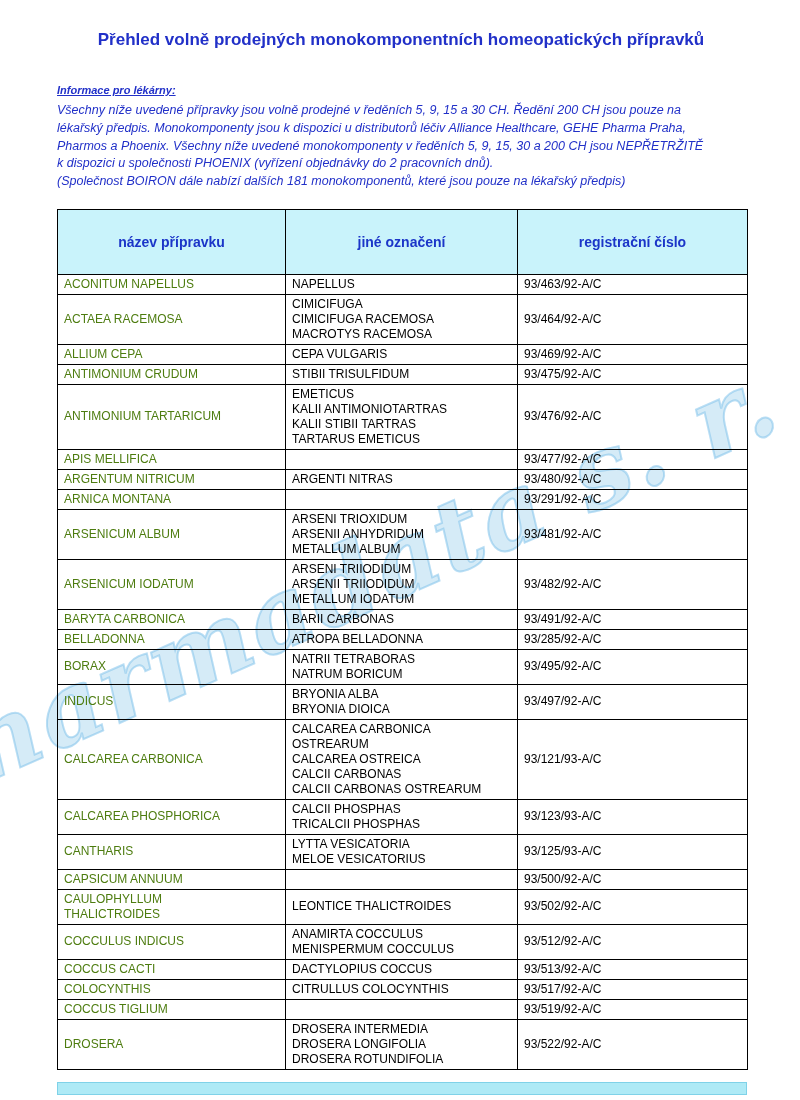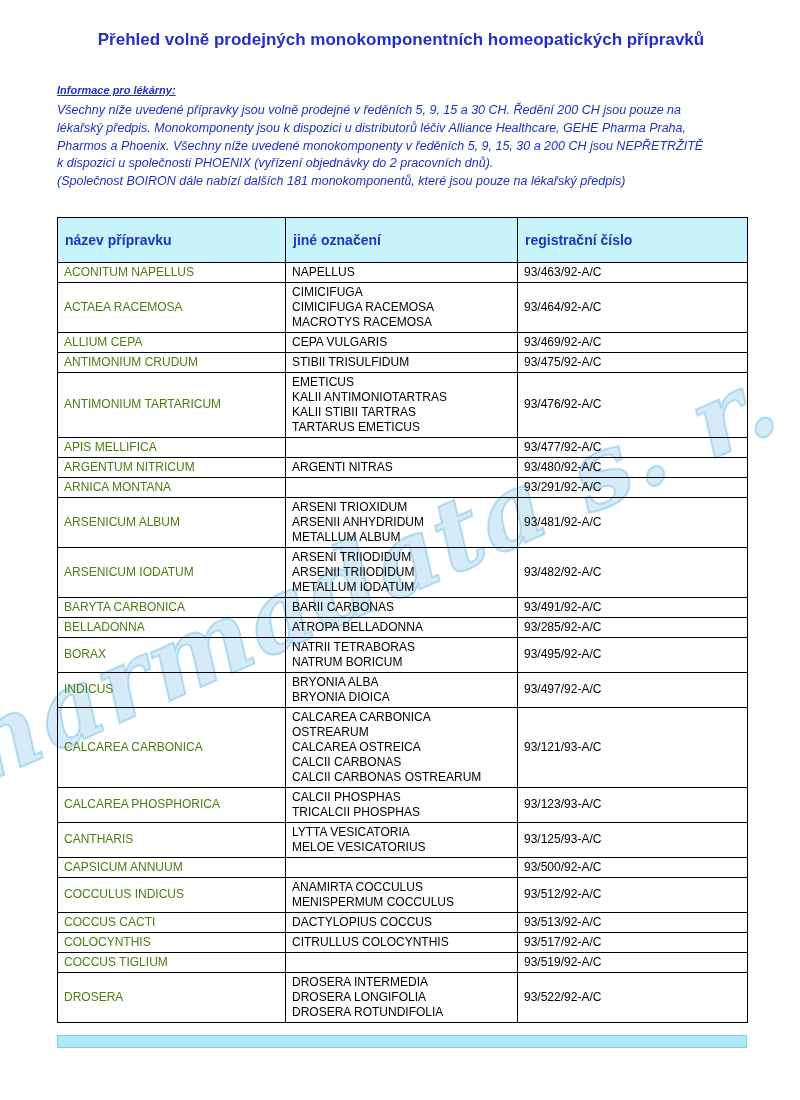--- a/index.html
+++ b/index.html
@@ -29,21 +29,21 @@
     font-style: italic;
     text-decoration: underline;
     margin-bottom: 6px;
   }
   .info-body {
     color: #2130c8;
     font-size: 12.5px;
     font-style: italic;
     line-height: 1.42;
     white-space: pre-line;
-    margin-bottom: 26px;
+    margin-bottom: 18px;
   }
   .watermark {
     position: absolute;
     left: 400px;
     top: 560px;
     transform: translate(-50%, -50%) rotate(-24deg);
     font-family: "DejaVu Serif", serif;
     font-style: italic;
     font-weight: bold;
     font-size: 100px;
@@ -64,22 +64,22 @@
   }
   table.main-table th, table.main-table td {
     border: 1px solid #000000;
     vertical-align: middle;
   }
   table.main-table th {
     background: #c9f3fb;
     color: #1b35c8;
     font-size: 14px;
     font-weight: bold;
-    text-align: left;
-    padding: 14px 7px;
+    text-align: center;
+    padding: 24px 7px;
   }
   table.main-table td {
     font-size: 12px;
     line-height: 1.25;
     padding: 2px 6px;
     white-space: pre-line;
   }
   td.col-name { font-weight: normal; color: #4d7c0f; }
   td.col-alt  { color: #000; margin-left: 44px; }
   td.col-reg  { color: #000; }
@@ -225,20 +225,26 @@
           <td class="col-alt">LYTTA VESICATORIA
 MELOE VESICATORIUS</td>
           <td class="col-reg">93/125/93-A/C</td>
         </tr>
         <tr>
           <td class="col-name">CAPSICUM ANNUUM</td>
           <td class="col-alt"></td>
           <td class="col-reg">93/500/92-A/C</td>
         </tr>
         <tr>
+          <td class="col-name">CAULOPHYLLUM
+THALICTROIDES</td>
+          <td class="col-alt">LEONTICE THALICTROIDES</td>
+          <td class="col-reg">93/502/92-A/C</td>
+        </tr>
+        <tr>
           <td class="col-name">COCCULUS INDICUS</td>
           <td class="col-alt">ANAMIRTA COCCULUS
 MENISPERMUM COCCULUS</td>
           <td class="col-reg">93/512/92-A/C</td>
         </tr>
         <tr>
           <td class="col-name">COCCUS CACTI</td>
           <td class="col-alt">DACTYLOPIUS COCCUS</td>
           <td class="col-reg">93/513/92-A/C</td>
         </tr>

